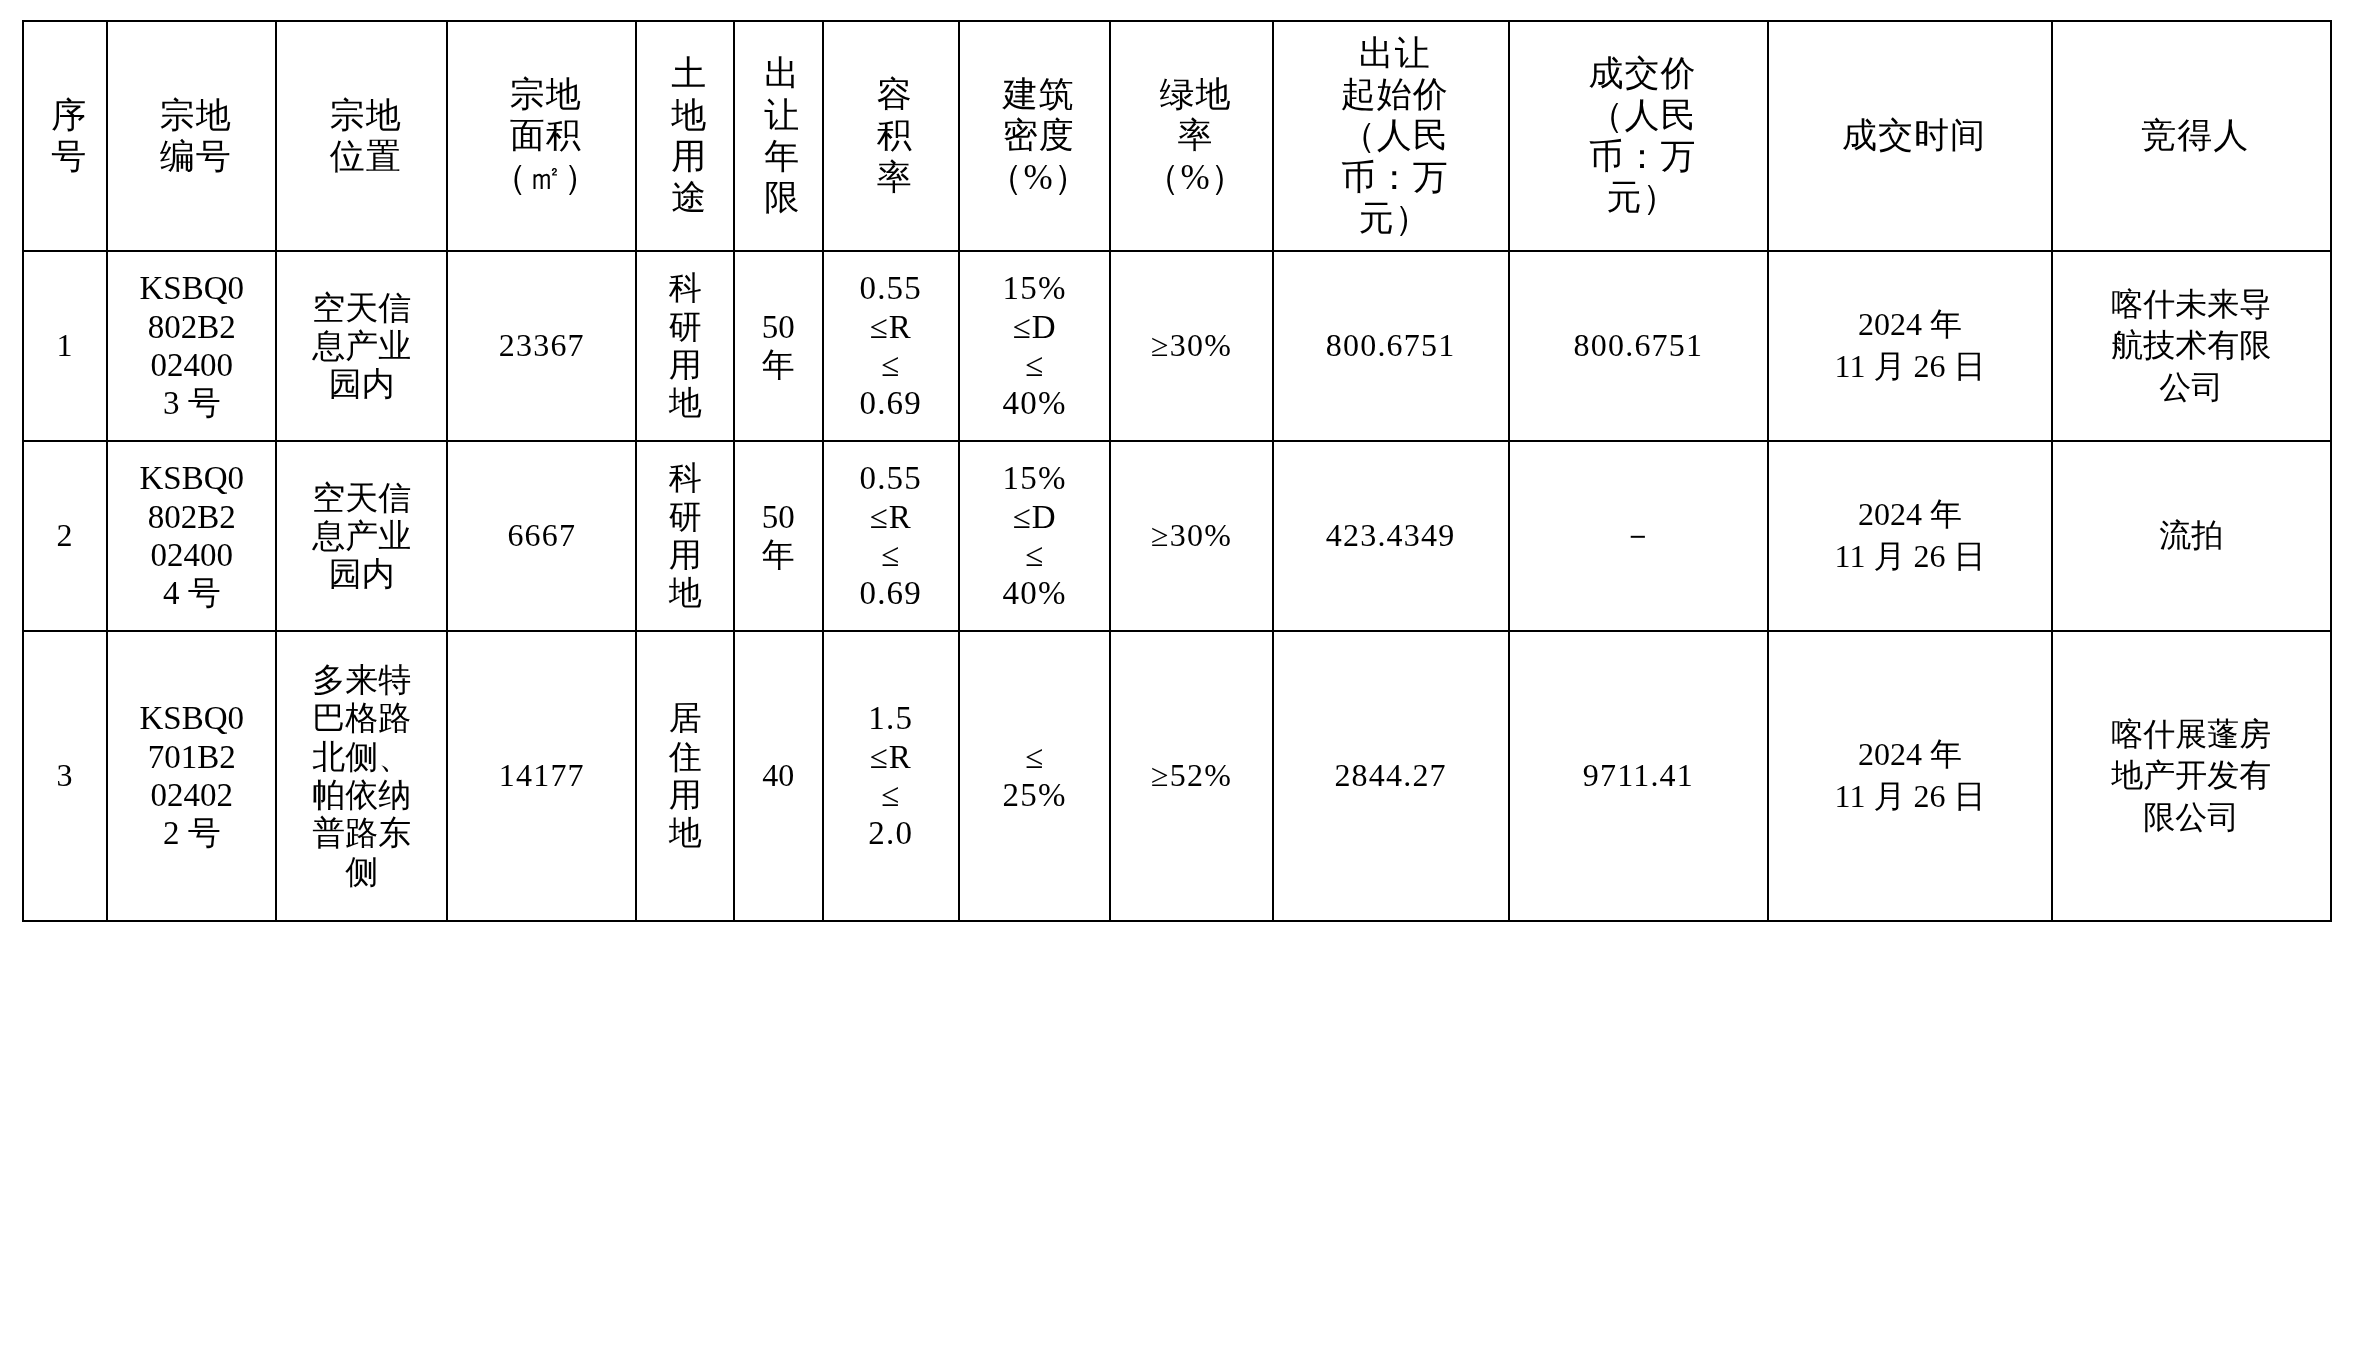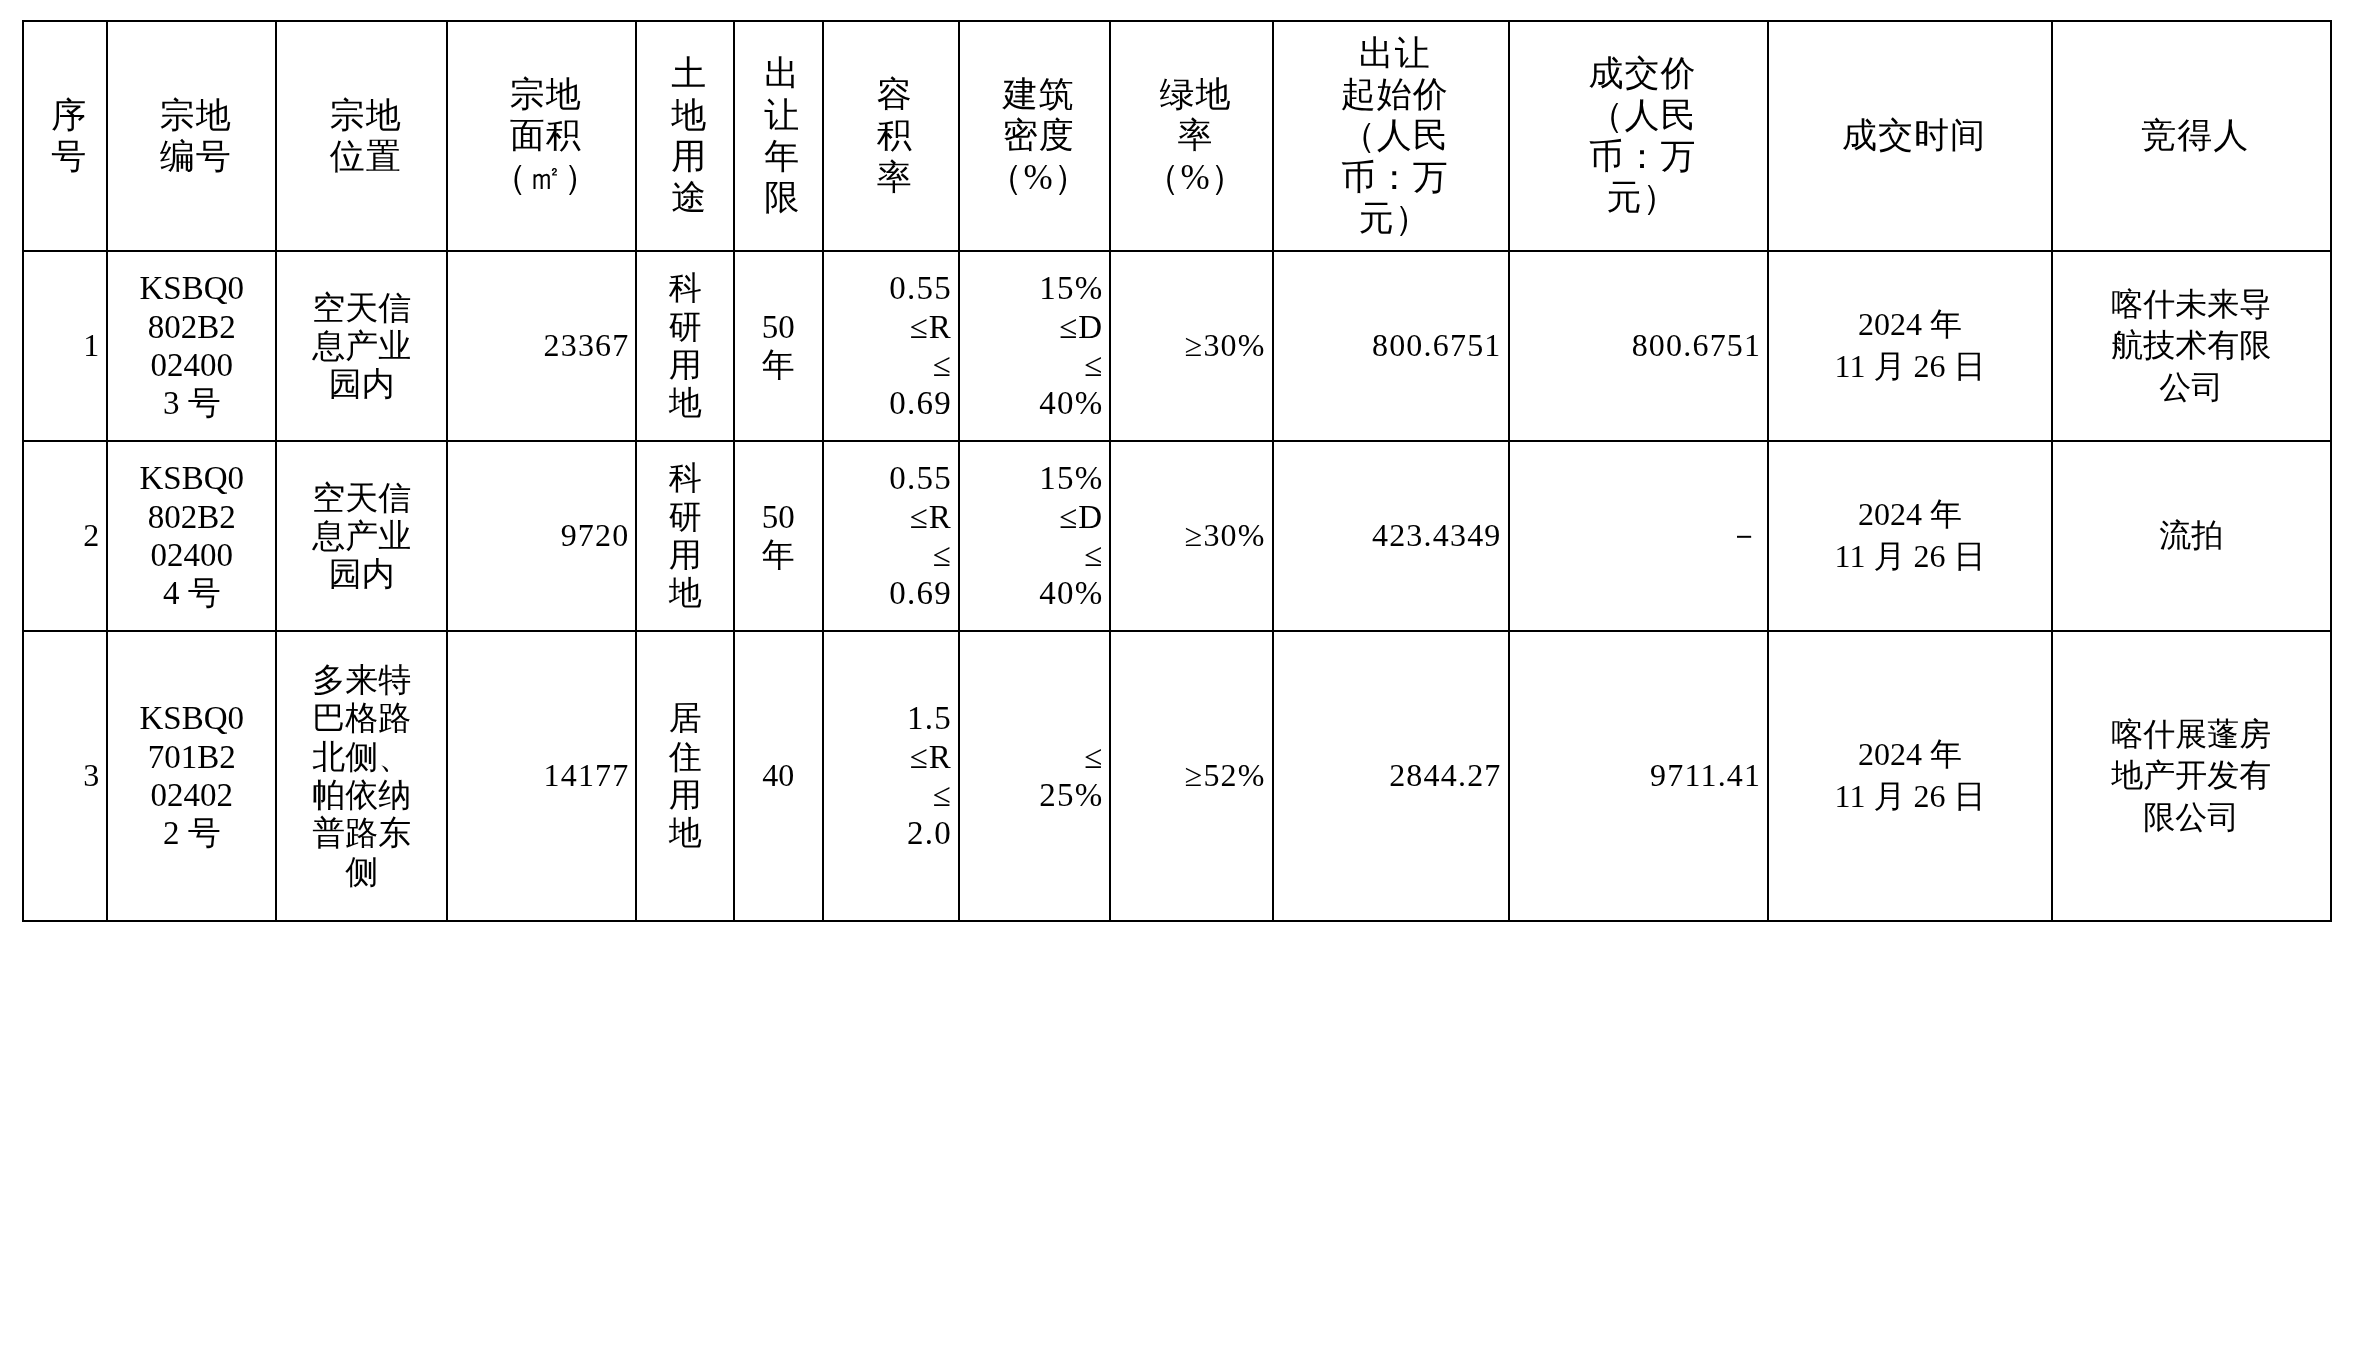--- a/index.html
+++ b/index.html
@@ -50,21 +50,20 @@
     line-height: 1.18;
   }
   
   tbody td {
     font-size: 32px;
     line-height: 1.30;
   }
   tbody td.num {
     font-family: "Liberation Serif", "DejaVu Serif", serif;
     letter-spacing: 1.2px;
-    text-align: right;
   }
   .r1 { height: 190px; }
   .r2 { height: 190px; }
   .r3 { height: 290px; }
 
   
   col.c0 { width: 78px; }
   col.c1 { width: 156px; }
   col.c2 { width: 158px; }
   col.c3 { width: 175px; }
@@ -246,21 +245,21 @@
 802B2
 02400
 4 号</span>
           </td>
         <td>
             <span class="cellwrap narrow-stack">空天信
 息产业
 园内</span>
           </td>
         <td class="num">
-            <span class="cellwrap">9720</span>
+            <span class="cellwrap">6667</span>
           </td>
         <td>
             <span class="cellwrap narrow-stack">科
 研
 用
 地</span>
           </td>
         <td>
             <span class="cellwrap narrow-stack">50
 年</span>

